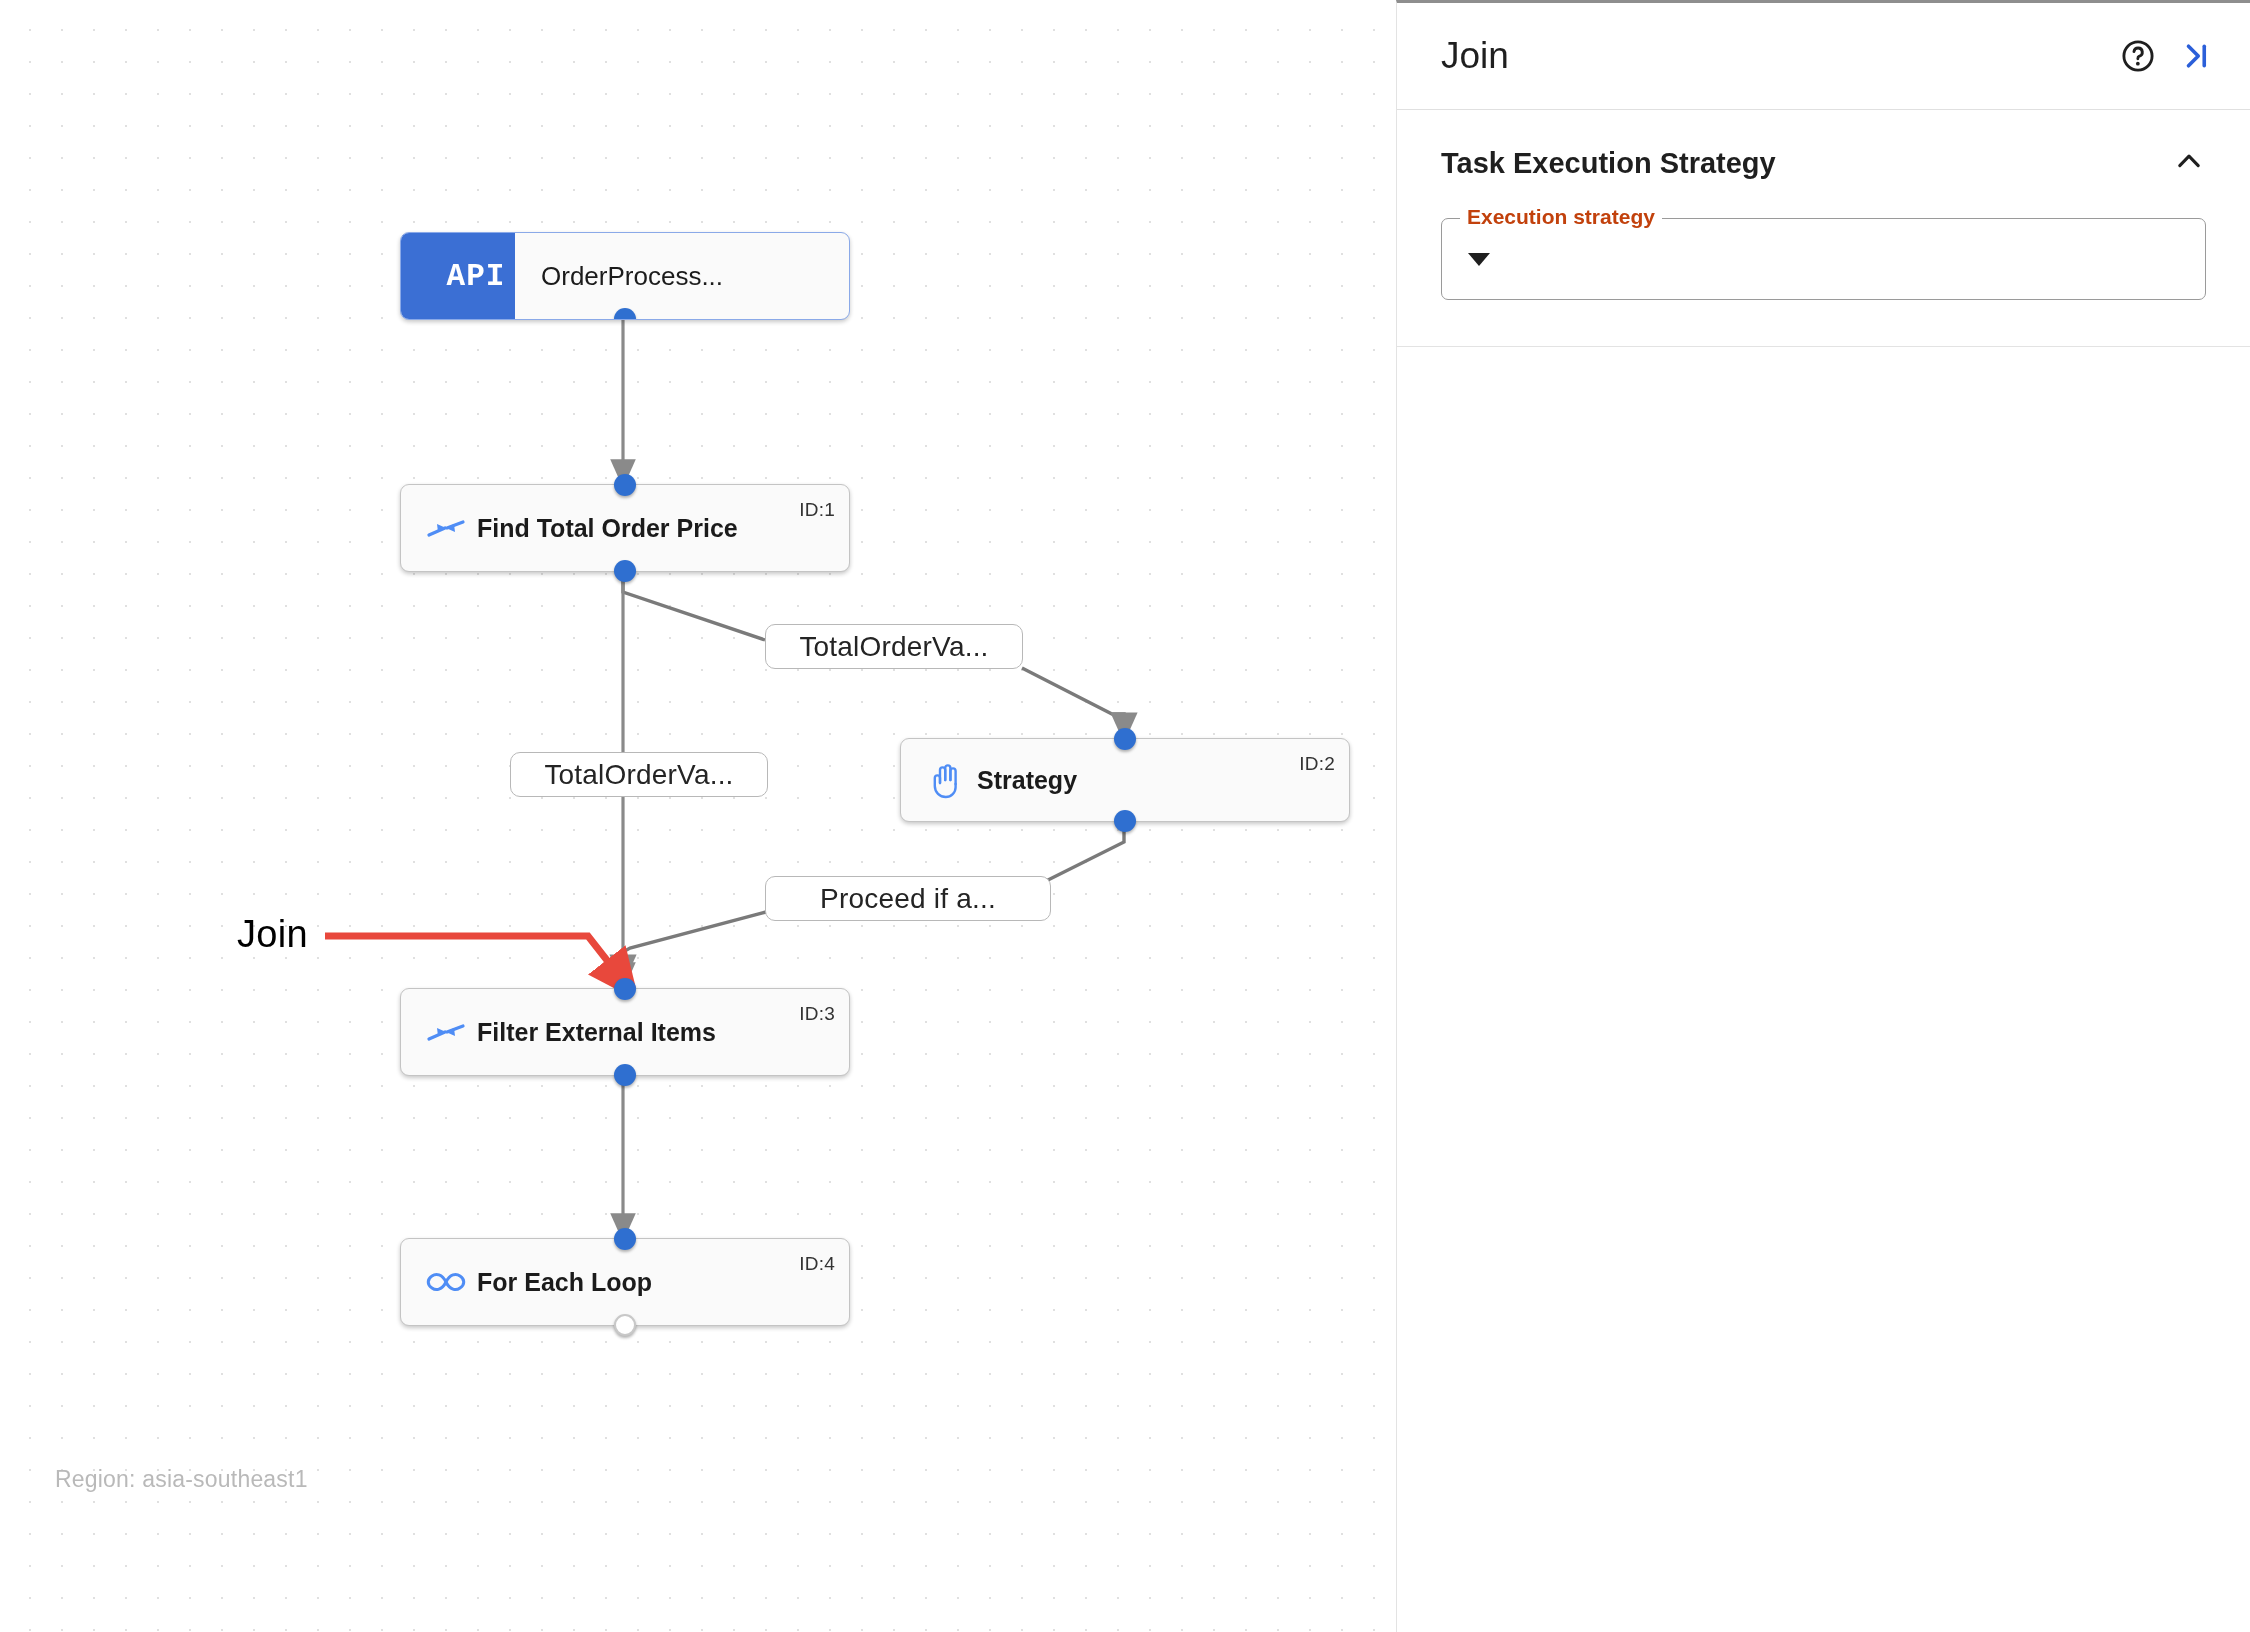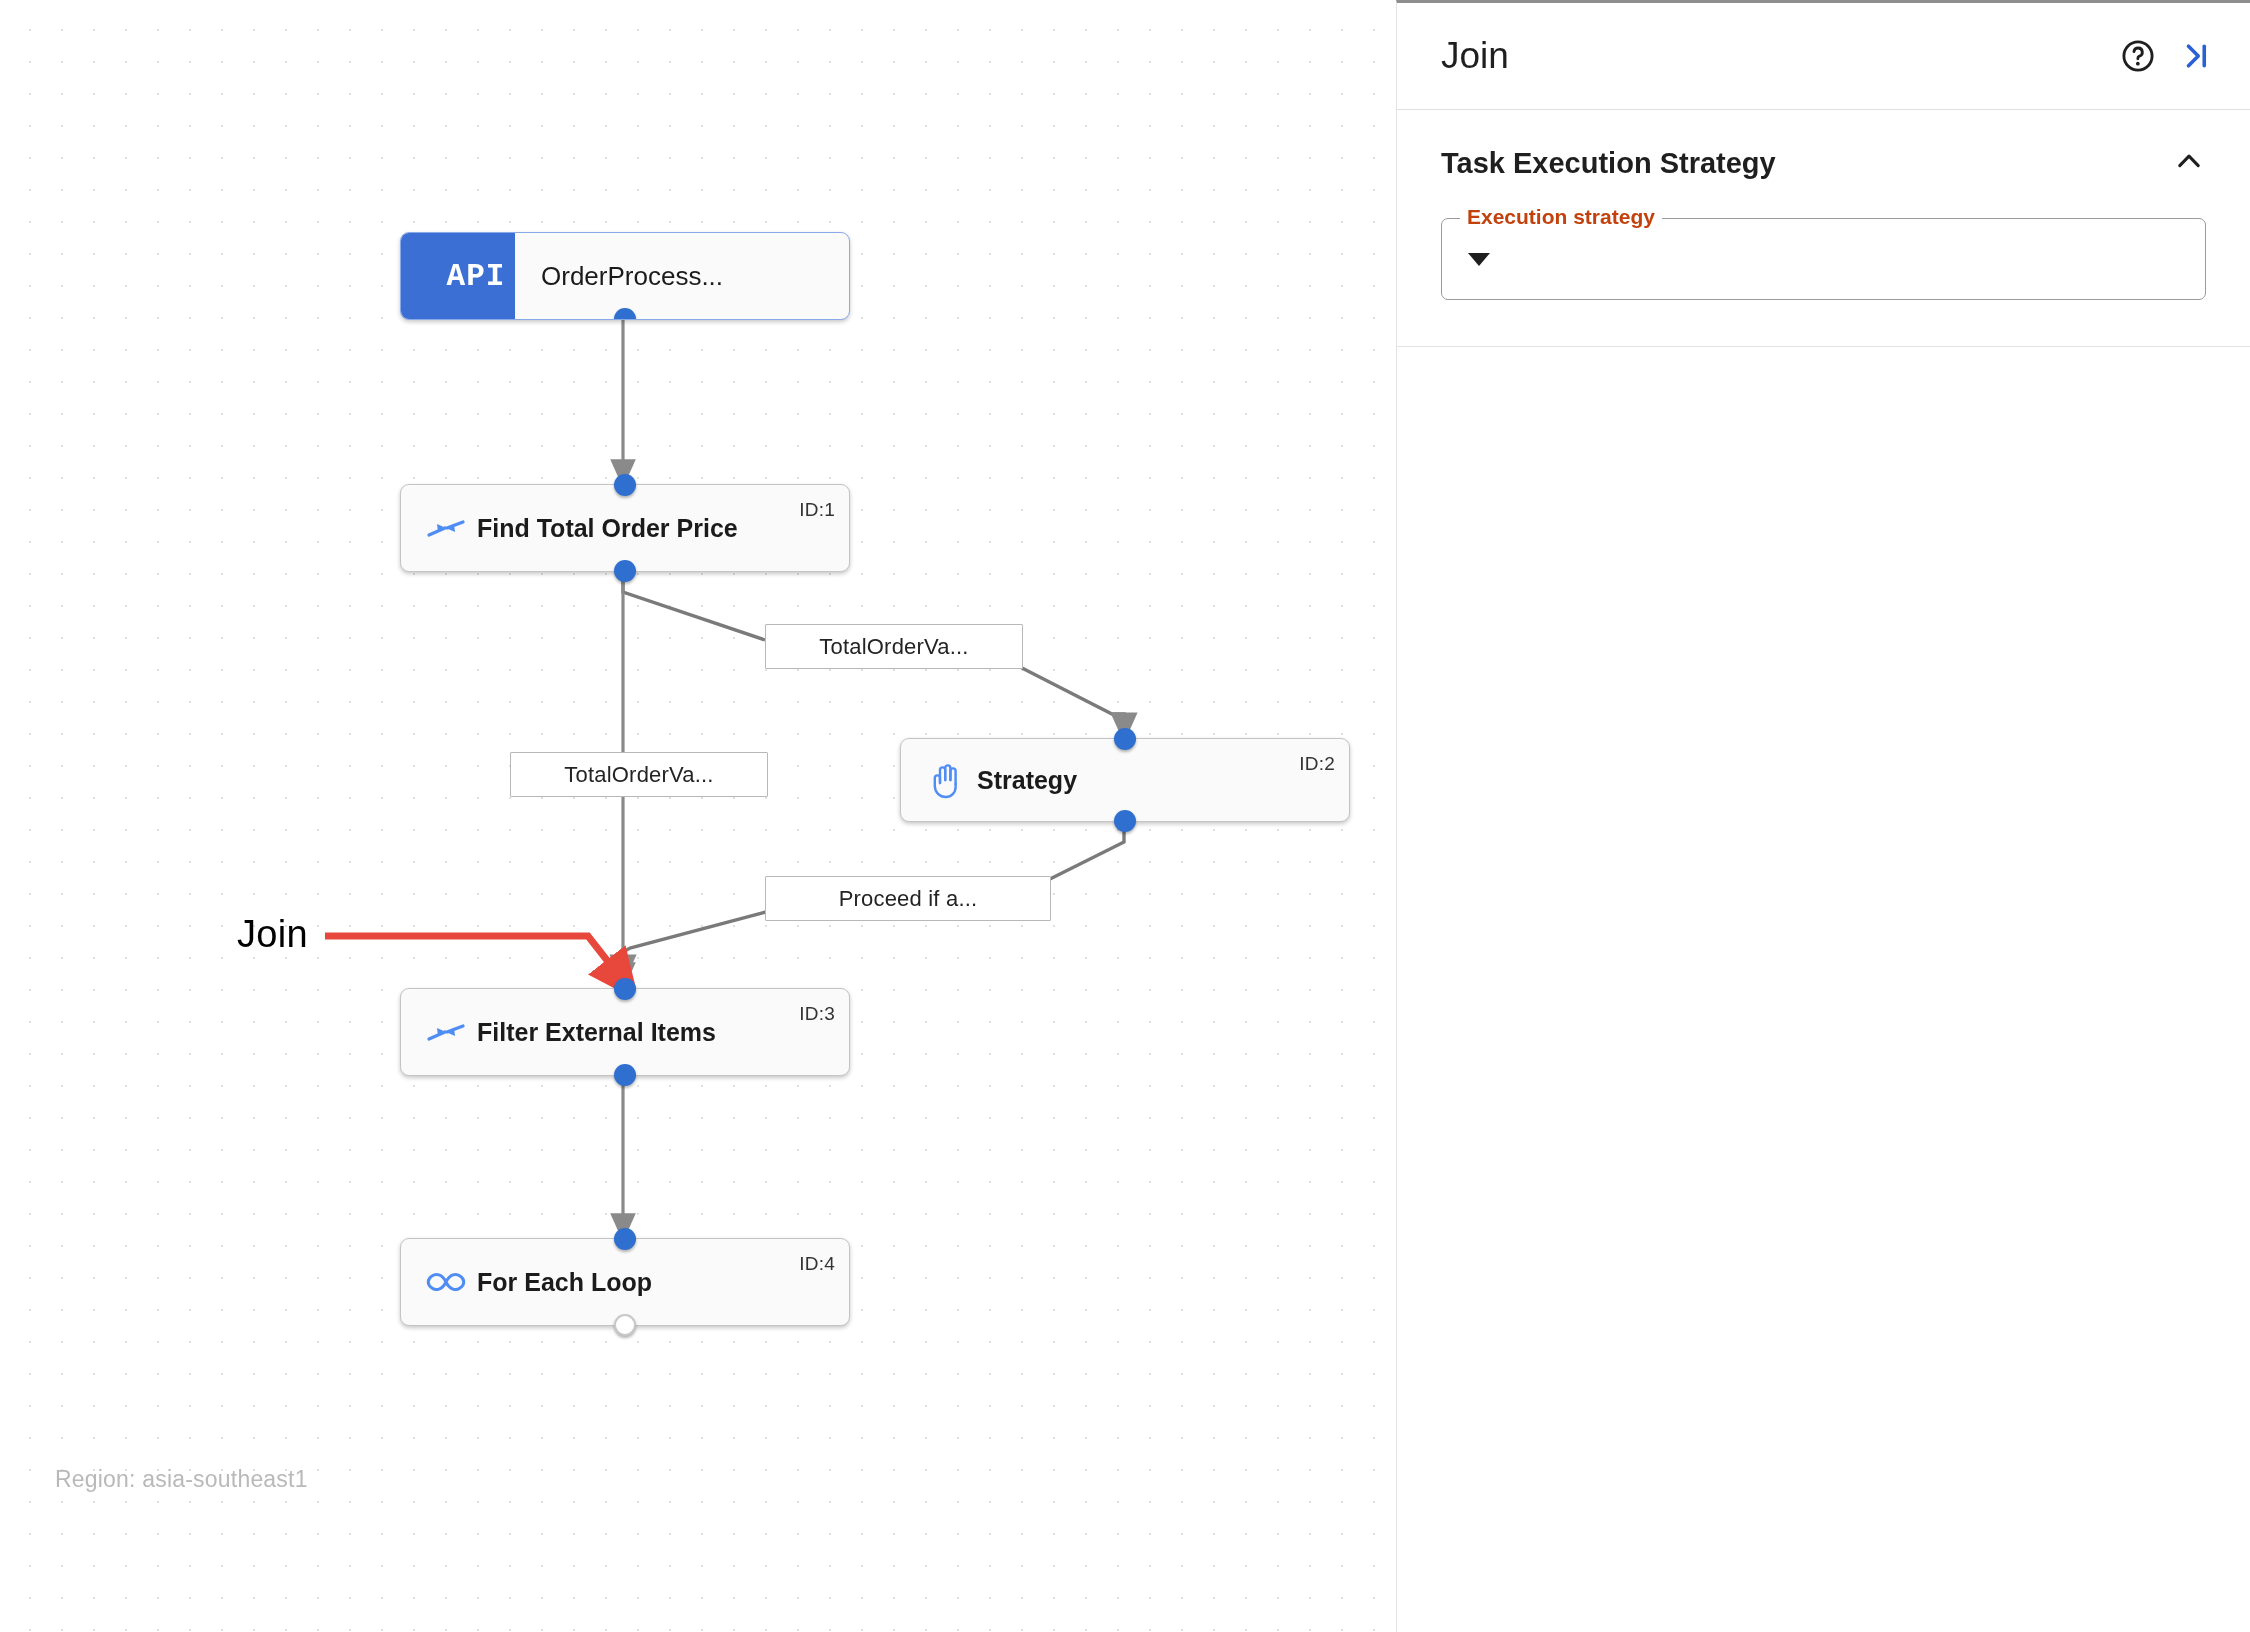--- a/index.html
+++ b/index.html
@@ -119,25 +119,25 @@
     border: 2px solid #c8c8c8;
     box-sizing: border-box;
   }
 
   
   .edge-label {
     position: absolute;
     box-sizing: border-box;
     background: #ffffff;
     border: 1.5px solid #b8b8b8;
-    border-radius: 1px;
+    border-radius: 10px;
     display: flex;
     align-items: center;
     justify-content: center;
-    font-size: 22px;
+    font-size: 28px;
     color: #242424;
     white-space: nowrap;
     letter-spacing: 0.2px;
   }
 
   
   .annot-label {
     position: absolute;
     font-size: 38px;
     color: #000000;

